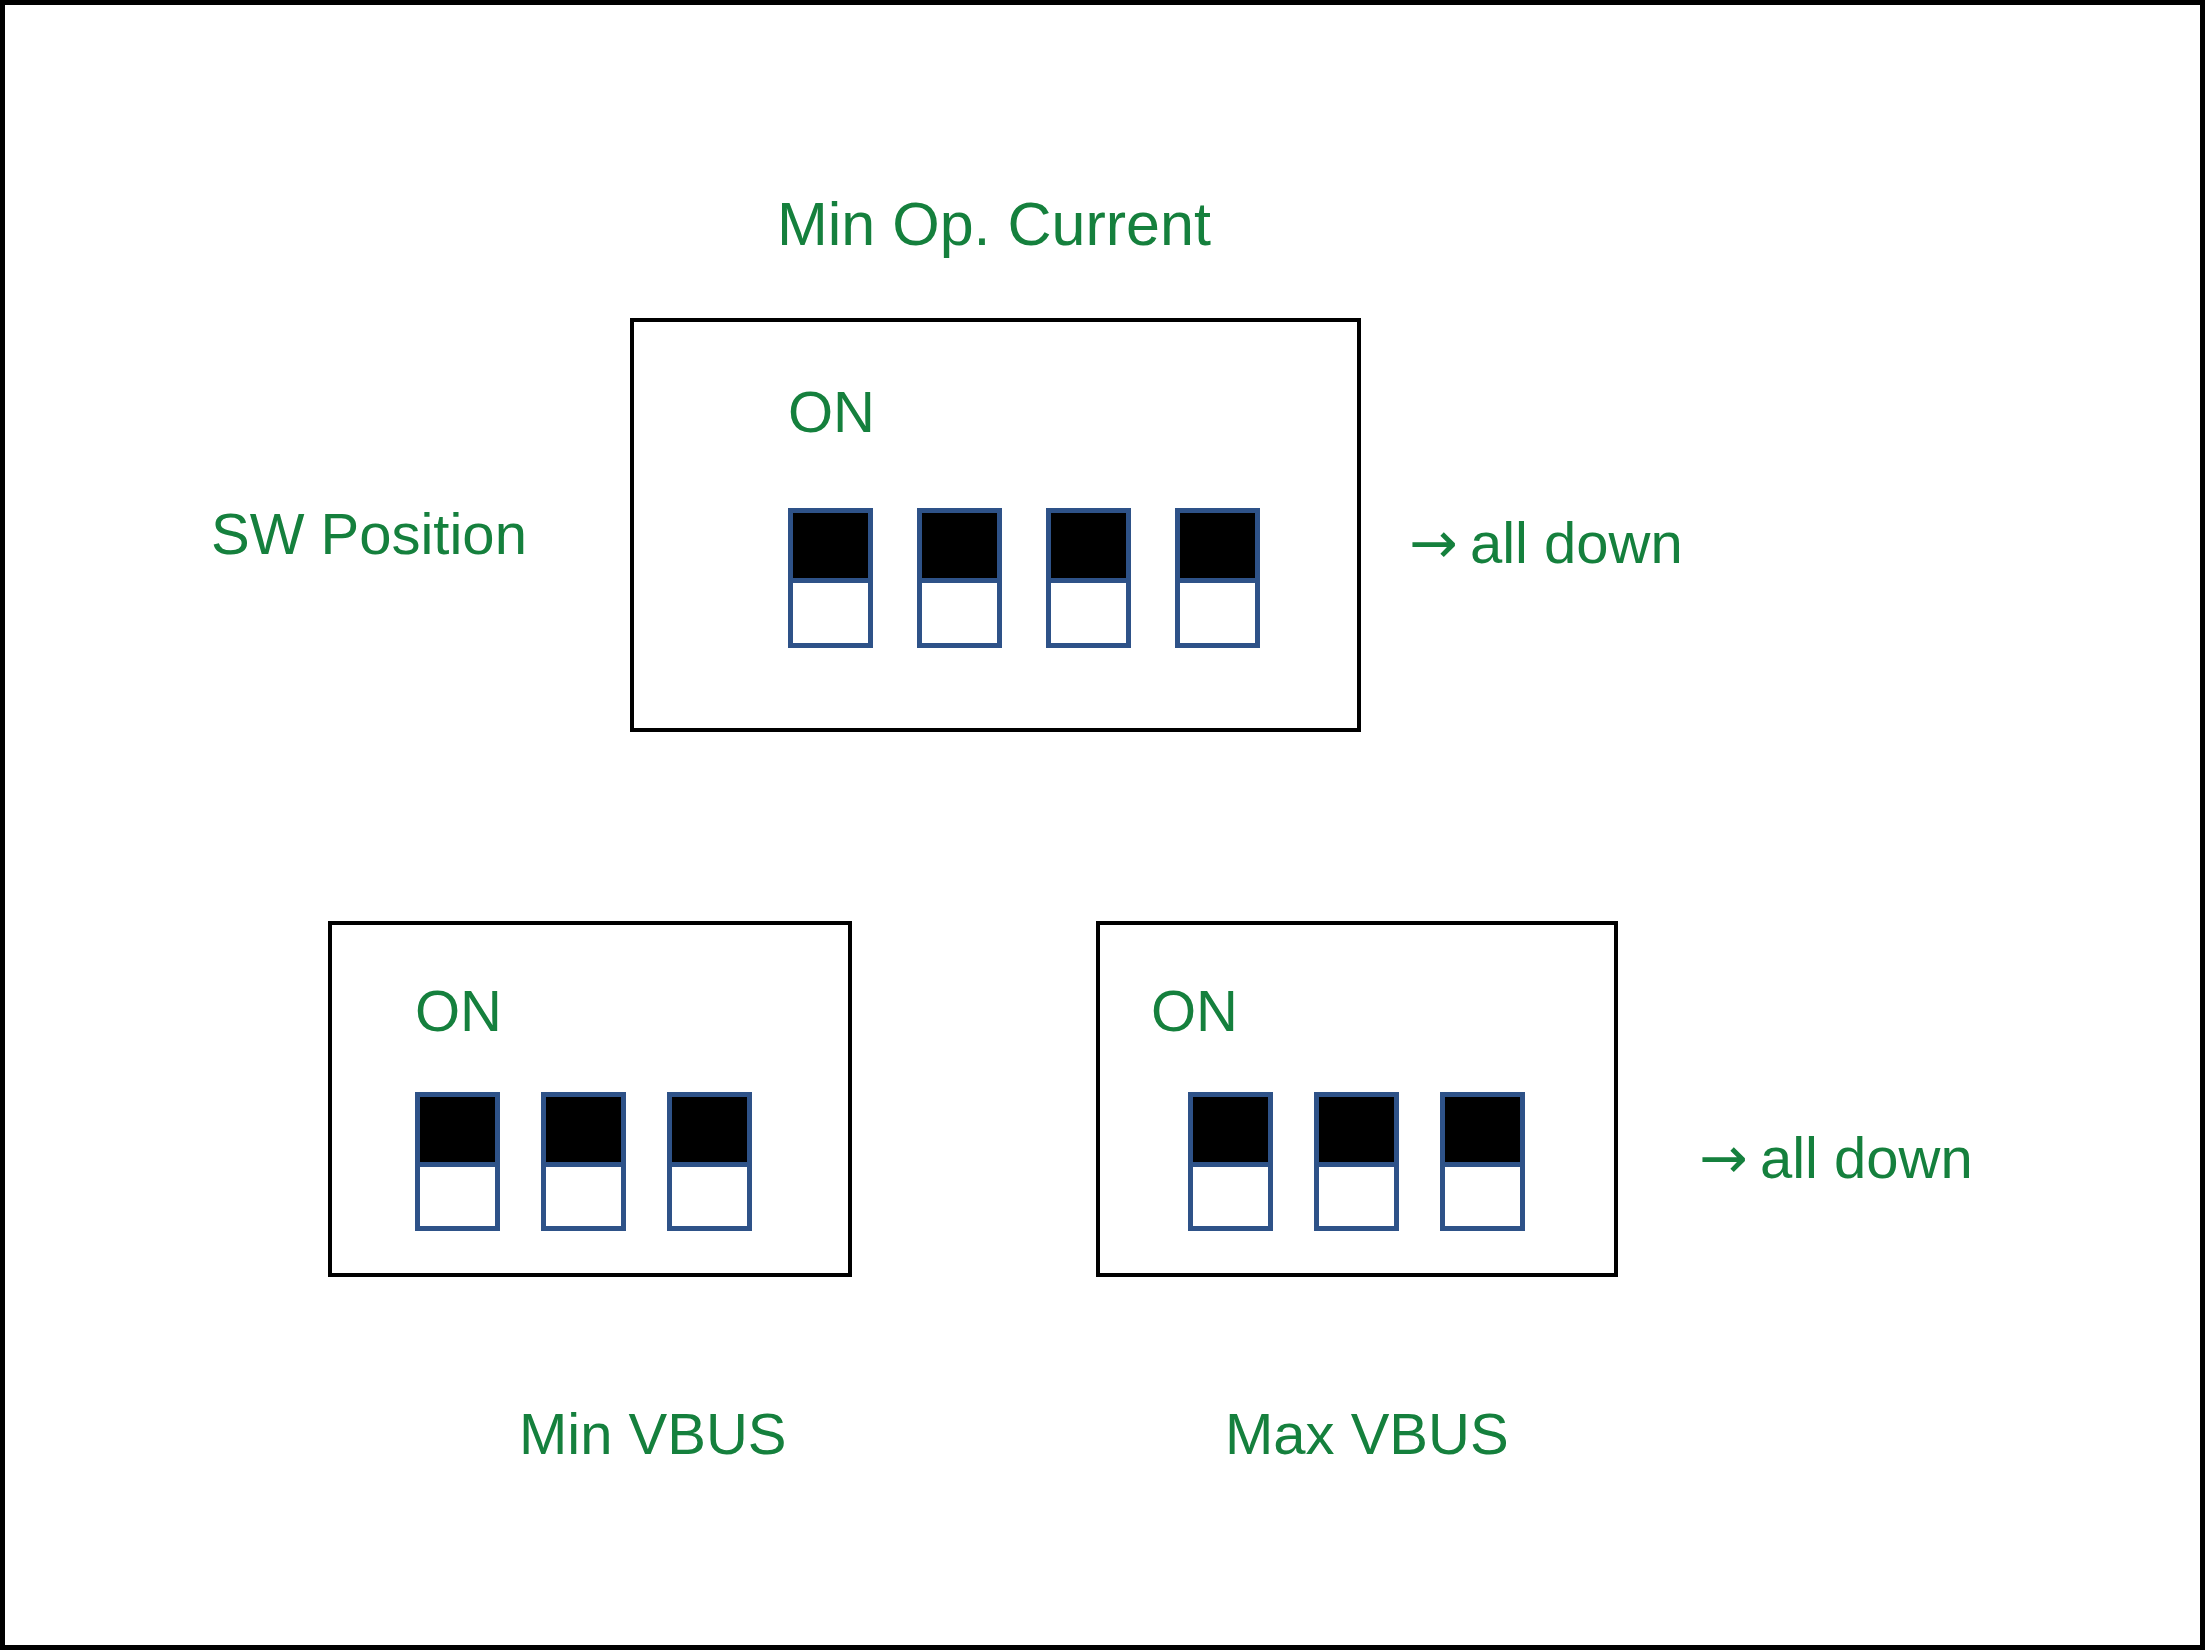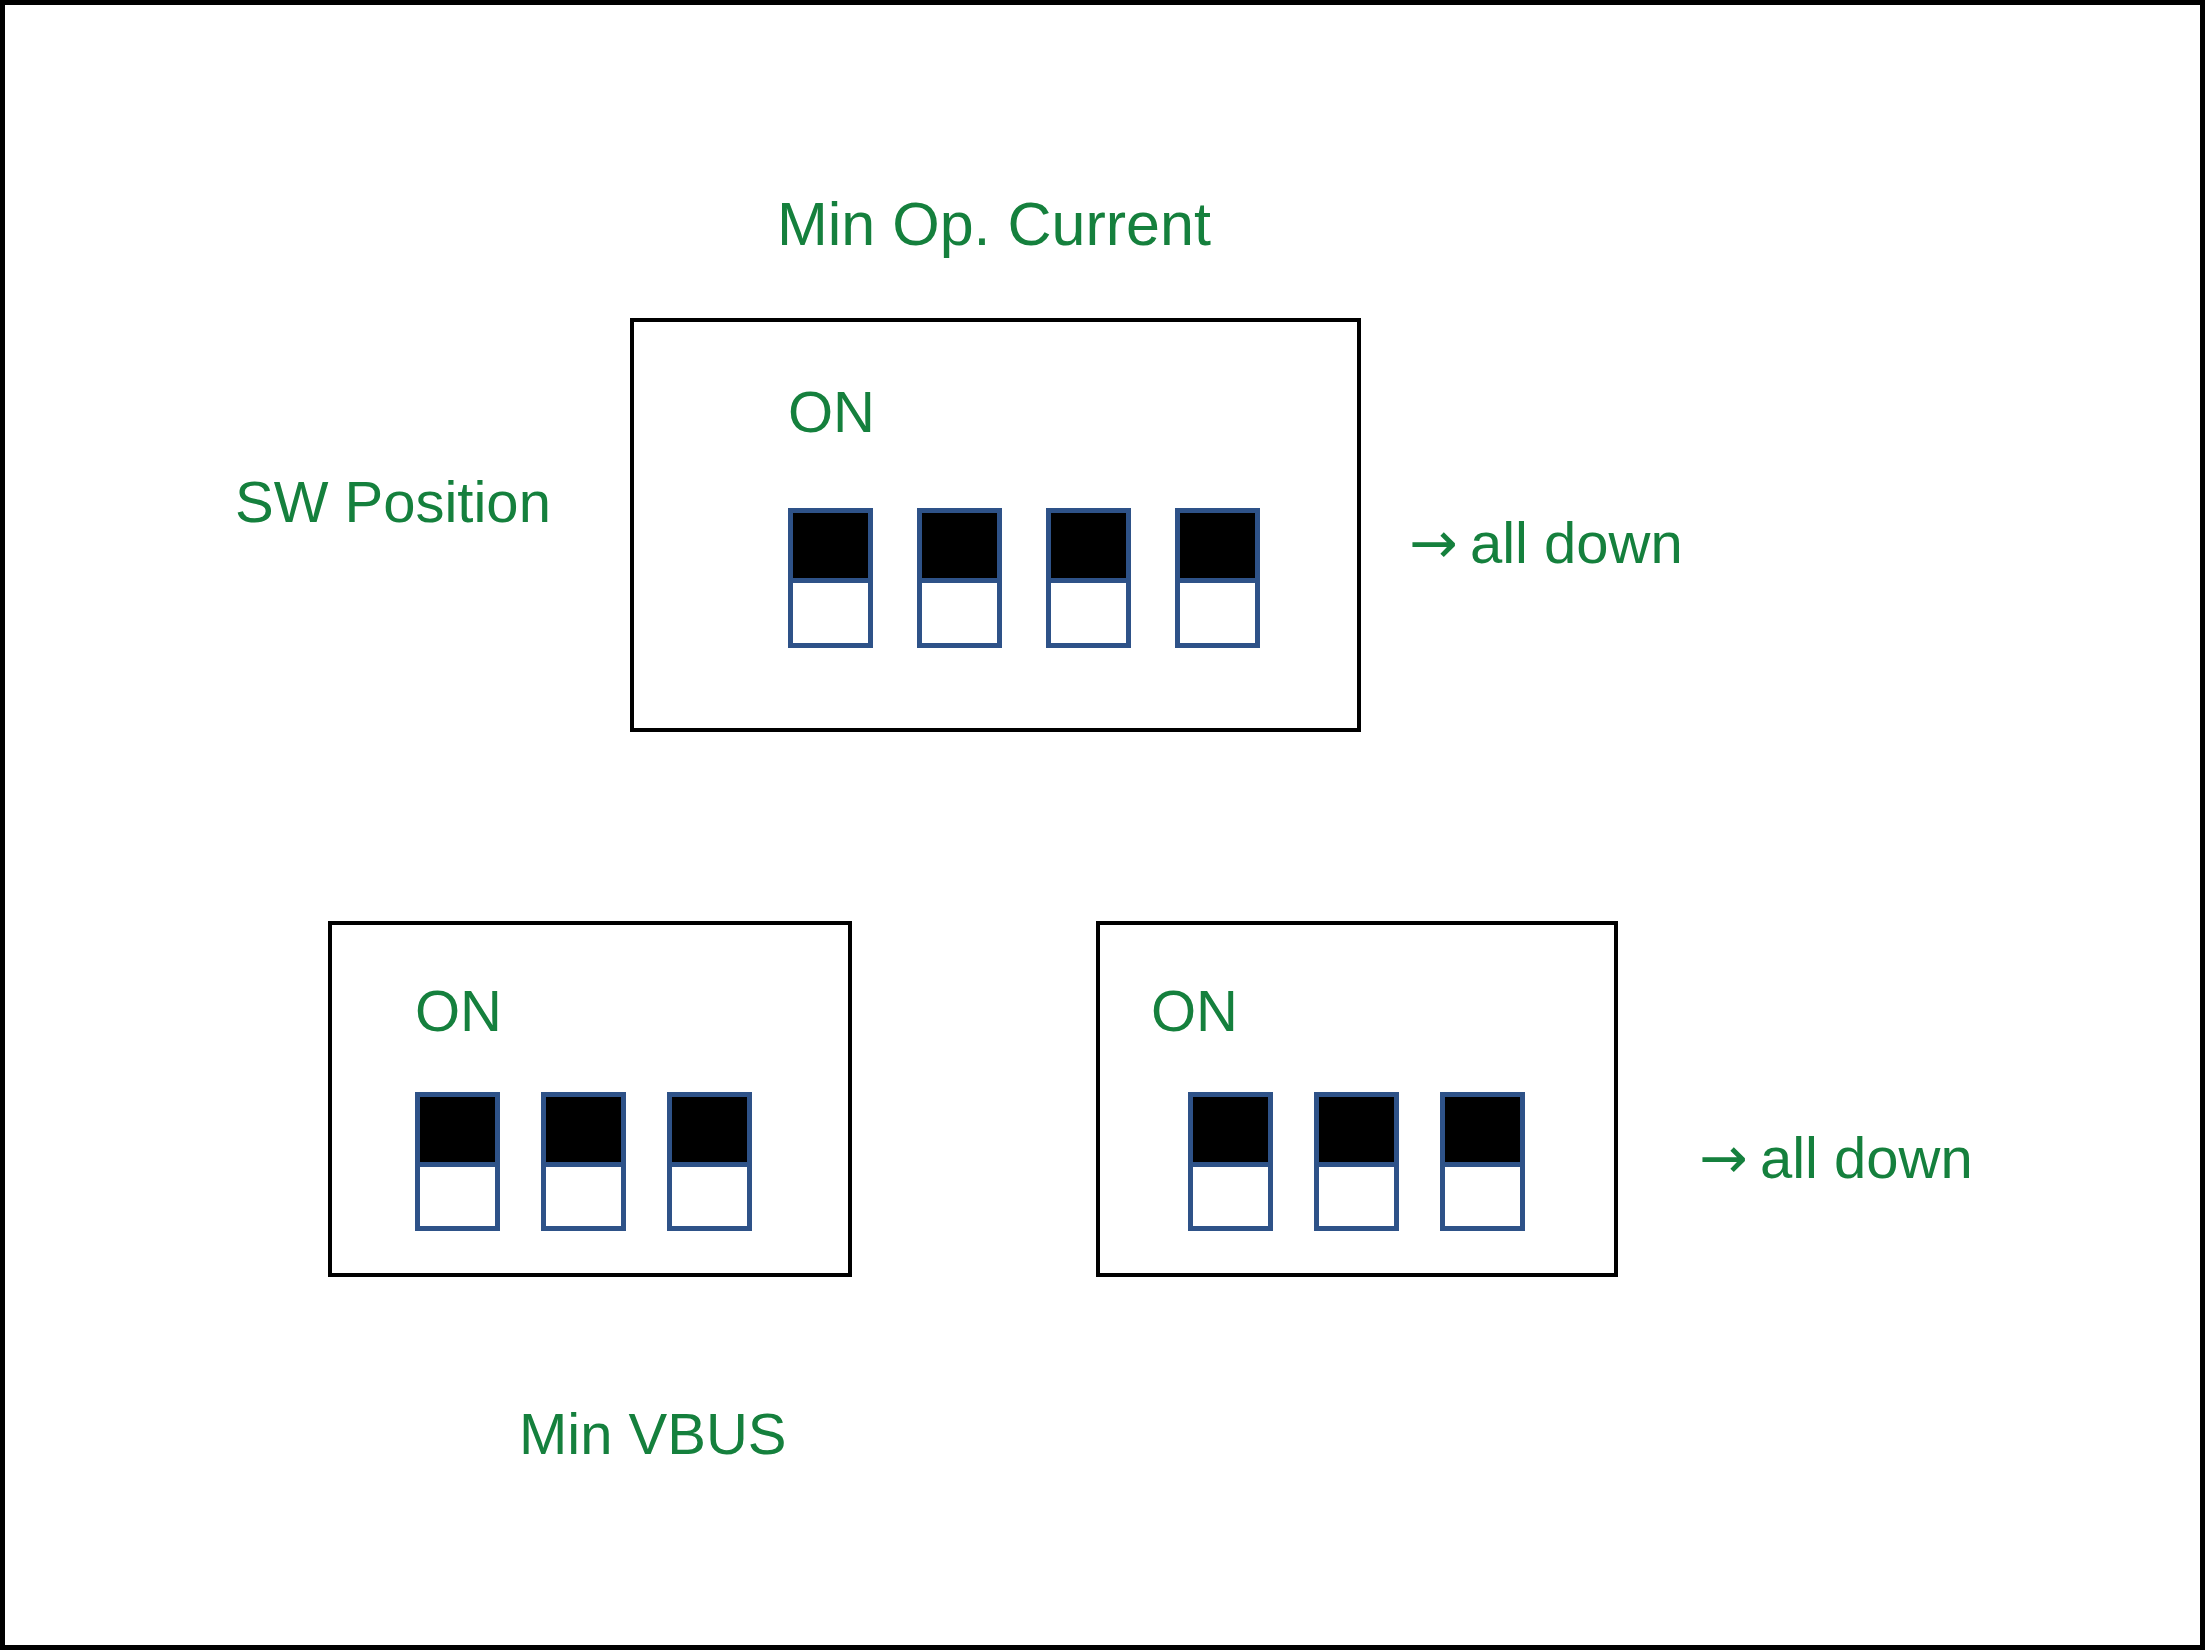--- a/index.html
+++ b/index.html
@@ -73,21 +73,21 @@
     box-sizing: border-box;
   }
 </style>
 </head>
 <body>
 
 <div id="canvas">
 
   <div class="label title-label" style="left:772px; top:189px;">Min Op. Current</div>
 
-  <div class="label side-label" style="left:206px; top:468px;margin-left:24px;">SW Position</div>
+  <div class="label side-label" style="left:206px; top:500px;">SW Position</div>
 
   <div class="sw-package" style="left:625px; top:313px; width:731px; height:414px;">
 
     <div class="label on-label" style="left:154px; top:61px;">ON</div>
 
     <div class="sw-row" style="left:154px; top:186px; gap:44px;">
       <div class="dip" style="width:85px; height:140px;">
         <div class="half-top"></div>
         <div class="half-bottom"></div>
       </div>
@@ -145,19 +145,20 @@
         <div class="half-top"></div>
         <div class="half-bottom"></div>
       </div>
       <div class="dip" style="width:85px; height:139px;">
         <div class="half-top"></div>
         <div class="half-bottom"></div>
       </div>
     </div>
   </div>
 
+  <div class="label caption-label" style="left:1220px; top:1400px;">Max VBUS</div>
 
   <div class="label annot-label" style="left:1694px; top:1124px;">
     <span class="arrow-glyph">→</span><span>all down</span>
   </div>
 
 </div>
 
 
 </body></html>

